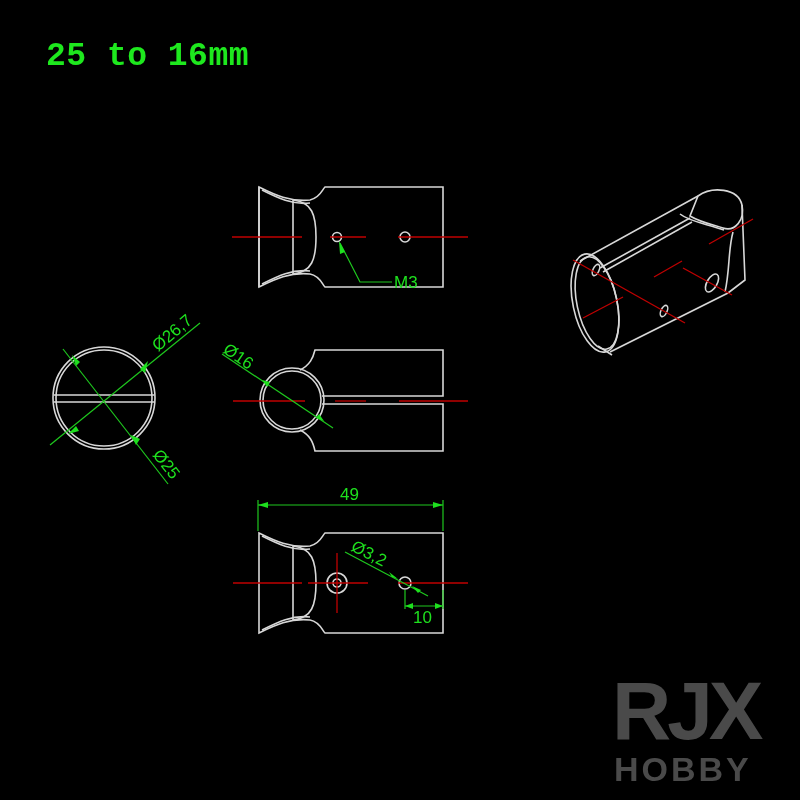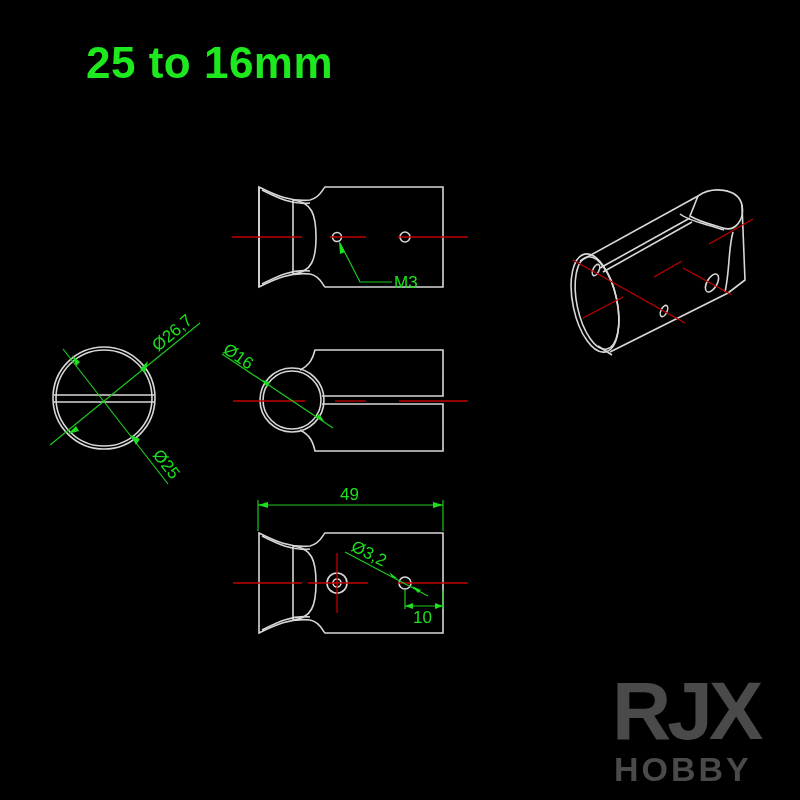--- a/index.html
+++ b/index.html
@@ -1,17 +1,17 @@
 <!DOCTYPE html>
 <html><head>
 <meta charset="utf-8">
 <style>
   html,body{margin:0;padding:0;background:#000;}
   #canvas{position:relative;width:800px;height:800px;background:#000;overflow:hidden;}
-  #title{position:absolute;left:46px;top:38px;font-family:Liberation Sans, sans-serif;font-weight:bold;font-size:44px;color:#1ee81e;letter-spacing:0.5px;margin-left:40px;}
+  #title{position:absolute;left:46px;top:38px;font-family:Liberation Mono, monospace;font-weight:bold;font-size:33px;color:#1ee81e;letter-spacing:0.5px;}
   svg{position:absolute;left:0;top:0;}
   .ln{stroke:#d8d8d8;stroke-width:1.6;fill:none;}
   .cl{stroke:#c00000;stroke-width:1.3;fill:none;}
   .dm{stroke:#1ec81e;stroke-width:1.2;fill:none;}
   .dt{fill:#1ee01e;font-family:"Liberation Sans",sans-serif;font-size:17px;}
   .arrow{fill:#1ee01e;}
   #logo{position:absolute;left:612px;top:672px;width:176px;height:120px;}
   #logo-main{position:absolute;left:0;top:-2px;font-family:"Liberation Sans",sans-serif;font-weight:bold;font-size:82px;color:#4a4a4a;letter-spacing:-4px;line-height:1;}
   #logo-sub{position:absolute;left:2px;top:80px;font-family:"Liberation Sans",sans-serif;font-weight:bold;font-size:34px;color:#4a4a4a;letter-spacing:3px;line-height:1;}
 </style>

